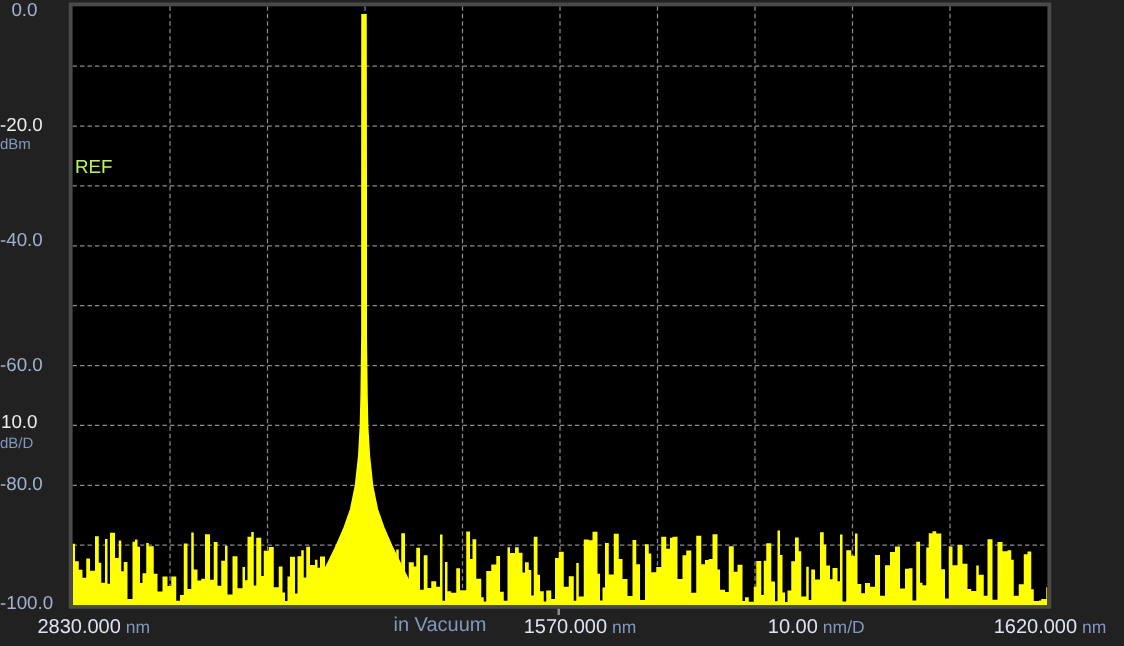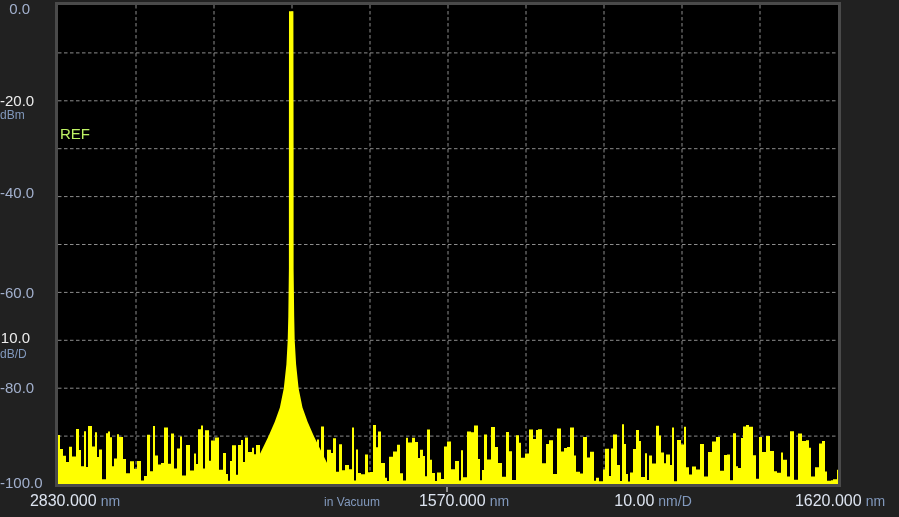--- a/index.html
+++ b/index.html
@@ -11,21 +11,21 @@
   .grid{stroke:#8c8c8c;stroke-width:1;stroke-dasharray:3.5 2.5;}
   .ytick{position:absolute;left:0;width:30px;text-align:right;font-size:15px;color:#a2b0cd;
     line-height:18px;height:18px;}
   .ytick.bright{color:#ececec;text-align:right;}
   .yunit{position:absolute;left:0;width:54px;text-align:left;font-size:12px;color:#8299bd;
     line-height:14px;height:14px;}
   .ref-marker{position:absolute;left:2px;top:87px;font-size:15px;color:#bef264;margin-top:33px;}
   .xlabel{position:absolute;top:490px;white-space:nowrap;transform:translateX(-50%);
     font-size:16px;color:#dde4f0;line-height:22px;}
   .xlabel .unit{font-size:14px;color:#8299bd;margin-left:4px;}
-  .xlabel .medium{font-size:12px;color:#8299bd;}
+  .xlabel .medium{font-size:16px;color:#8299bd;}
   .center-tick{position:absolute;left:446px;top:487px;width:2px;height:5px;background:#8c8c8c;}
 </style>
 </head>
 <body>
 
 <div class="screen">
 
   <div>
     <div class="ytick" style="top:0px">0.0</div>
     <div class="ytick bright" style="top:92px">-20.0</div>

